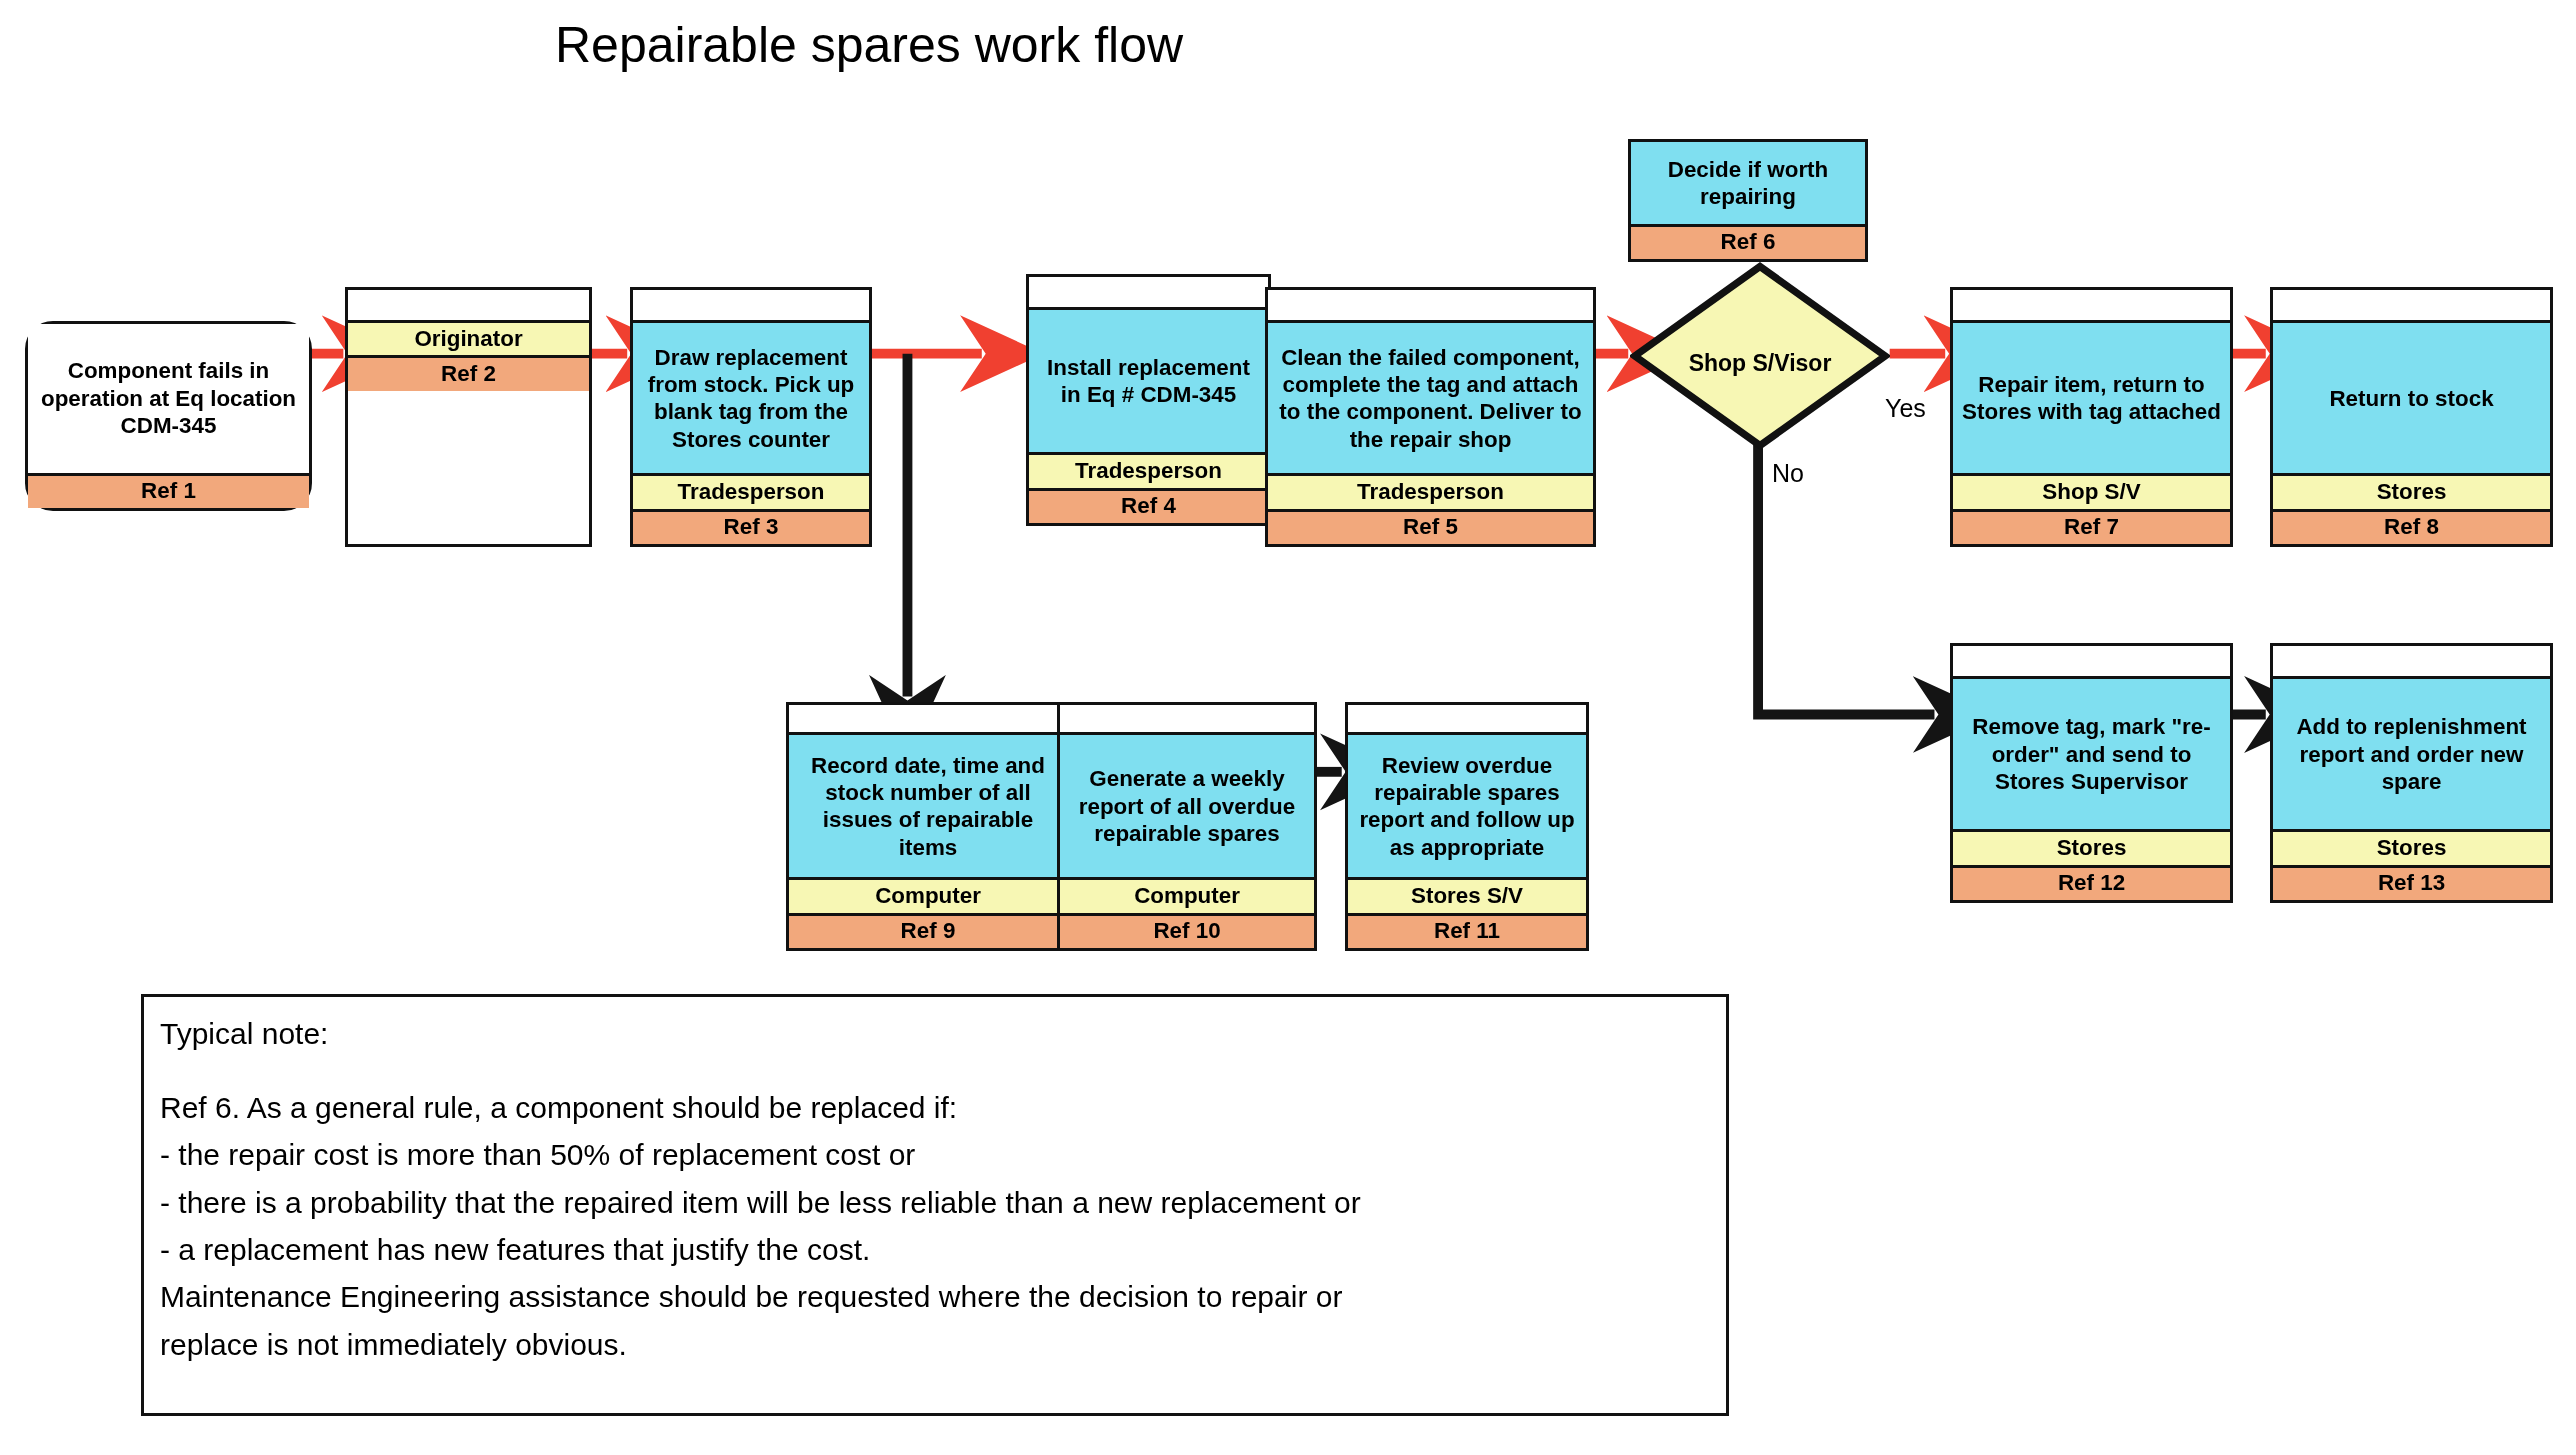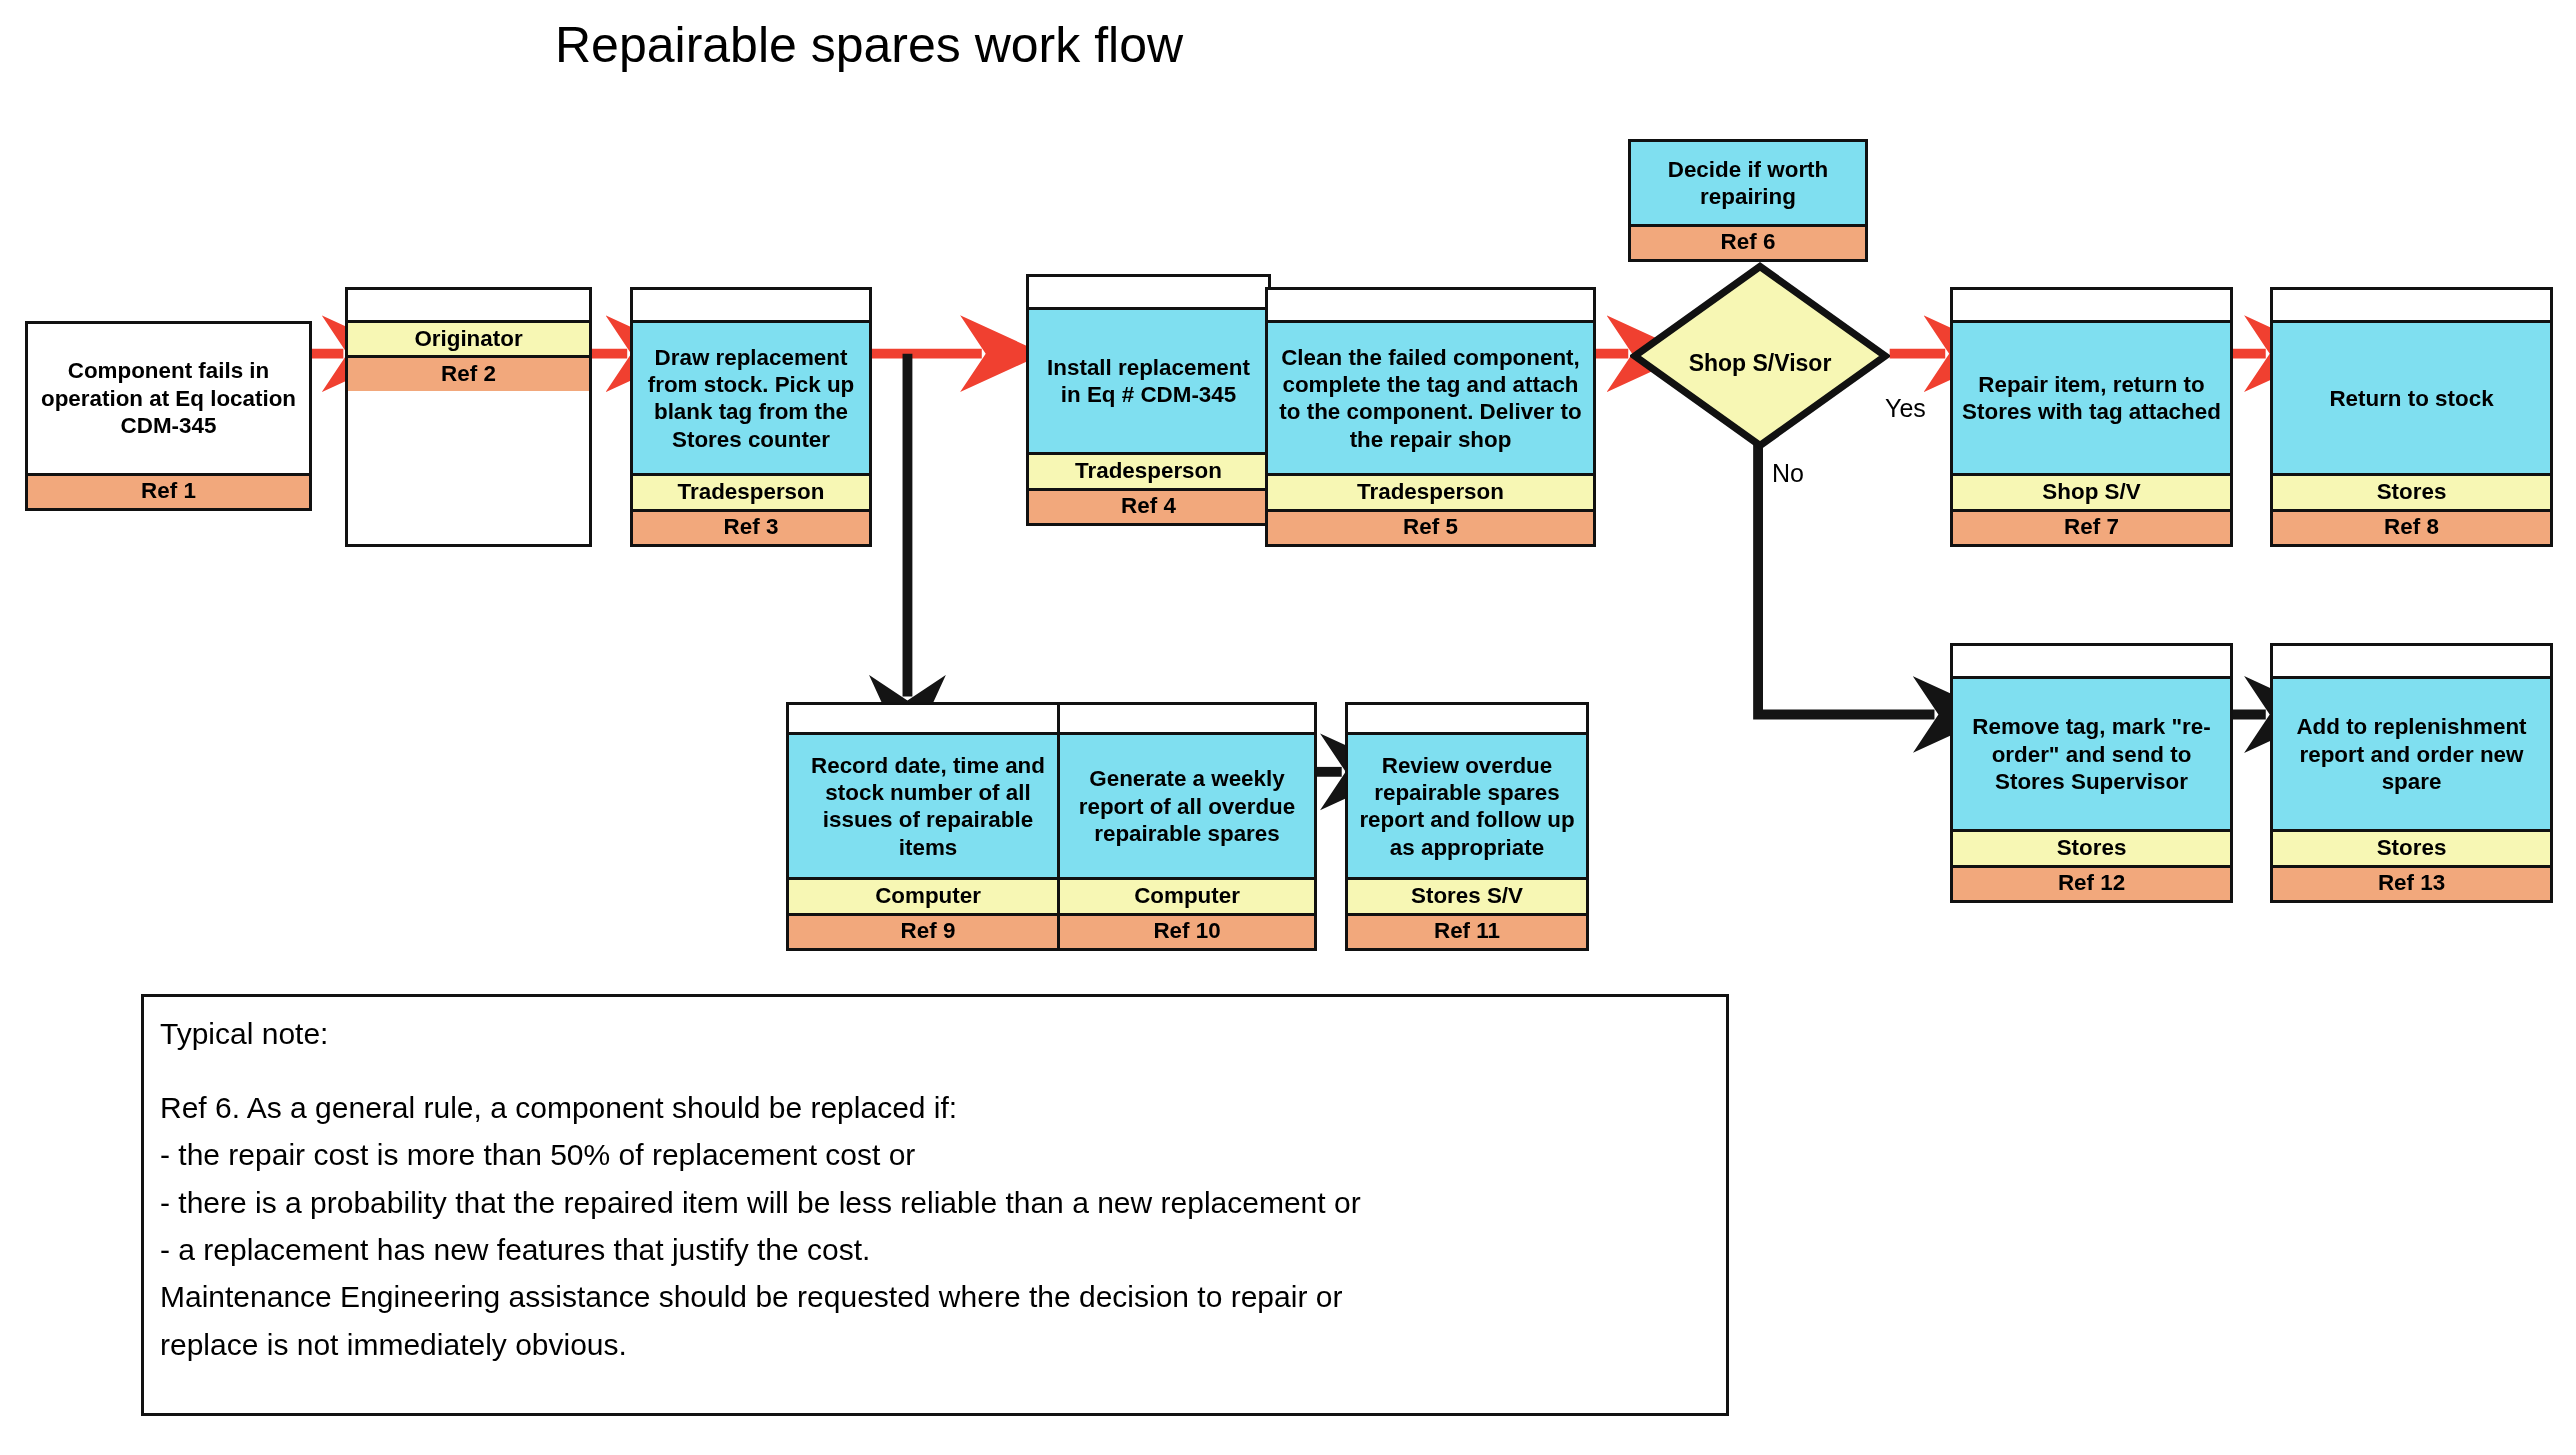--- a/index.html
+++ b/index.html
@@ -154,21 +154,21 @@
 
     <line x1="1148" y1="862" x2="1176" y2="862" stroke="#141414" stroke-width="11" marker-end="url(#blackhead)"></line>
 
     <line x1="1470" y1="862" x2="1498" y2="862" stroke="#141414" stroke-width="11" marker-end="url(#blackhead)"></line>
 
     <path d="M1963,496 L1963,798 L2160,798" fill="none" stroke="#141414" stroke-width="11" marker-end="url(#blackhead)"></path>
 
     <line x1="2492" y1="798" x2="2530" y2="798" stroke="#141414" stroke-width="11" marker-end="url(#blackhead)"></line>
   </svg>
 
-  <div class="node plain" style="left:25px; top:321px; width:287px; height:190px;">
+  <div class="node plain" style="left:25px; top:321px; width:287px; height:190px;border-radius:28px;">
     <div class="body">Component fails in operation at Eq location CDM-345</div>
     <div class="ref">Ref 1</div>
   </div>
 
   <div class="node" style="left:345px; top:287px; width:247px; height:260px;">
     <div class="cap" style="height:30px;"></div>
     <div class="role">Originator</div>
     <div class="ref">Ref 2</div>
   </div>
 

